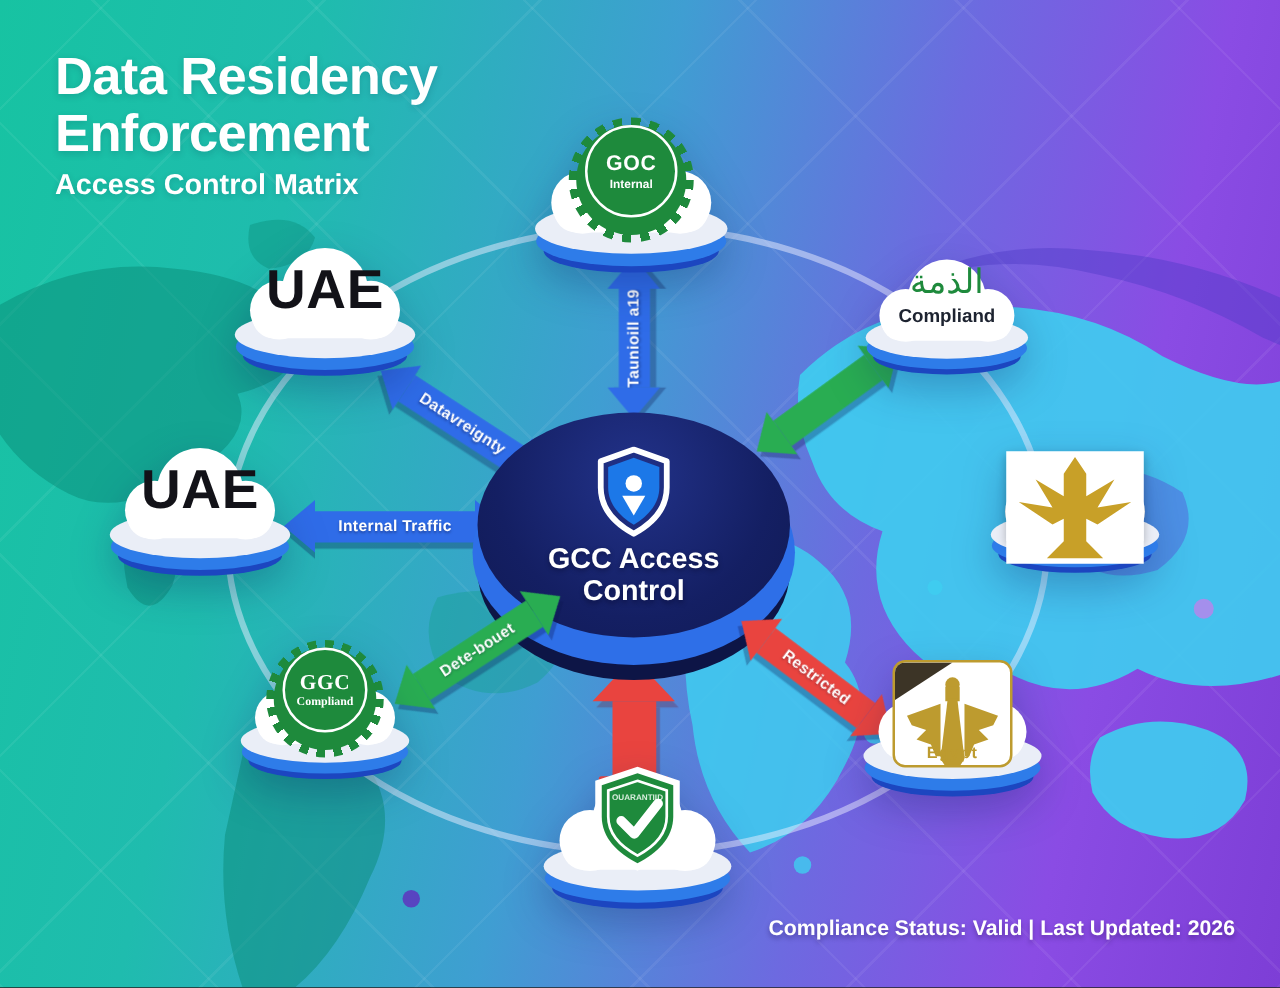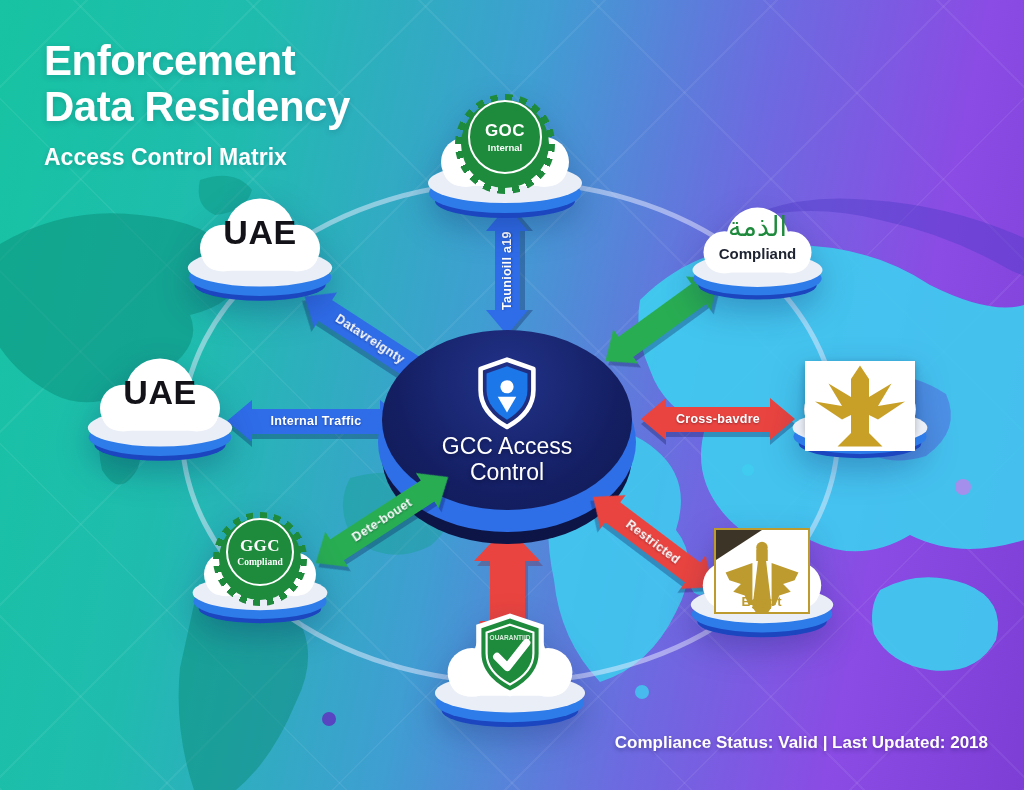--- a/index.html
+++ b/index.html
@@ -10,28 +10,28 @@
       repeating-linear-gradient(45deg, rgba(255,255,255,.06) 0 2px, rgba(0,0,0,0) 2px 122px),
       repeating-linear-gradient(-45deg, rgba(255,255,255,.06) 0 2px, rgba(0,0,0,0) 2px 122px),
       linear-gradient(102deg,#17c3a2 0%,#1fbcae 22%,#3f9ed2 46%,#6d6ae0 66%,#8a4ce4 83%,#7d3ed6 100%);
   }
   .bg-svg{position:absolute;inset:0;z-index:0;}
 
   
   .header{position:absolute;left:44px;top:38px;z-index:10;color:#fff;}
   .title{font-size:42px;font-weight:800;line-height:1.1;letter-spacing:-.5px;
          text-shadow:0 2px 6px rgba(0,40,60,.18);}
-  .subtitle{margin-top:14px;font-size:23px;font-weight:700;text-shadow:0 2px 5px rgba(0,40,60,.18);}
+  .subtitle{margin-top:4px;font-size:23px;font-weight:700;text-shadow:0 2px 5px rgba(0,40,60,.18);}
 
   
   .cloud{position:absolute;z-index:7;filter:drop-shadow(0 12px 16px rgba(10,25,90,.28));}
   .cloud svg{display:block;width:100%;height:auto;}
   .cloud-content{position:absolute;left:50%;top:37%;transform:translate(-50%,-50%);
                  display:flex;flex-direction:column;align-items:center;}
-  .uae-label{font-size:34px;font-weight:800;color:#121218;letter-spacing:.5px;}
+  .uae-label{font-size:44px;font-weight:800;color:#121218;letter-spacing:.5px;}
 
   
   .seal{position:relative;width:88px;height:88px;border-radius:50%;background:#1e8a3c;
         display:flex;align-items:flex-start;justify-content:center;}
   .seal::before{content:'';position:absolute;inset:-6px;border-radius:50%;z-index:-1;
         background:repeating-conic-gradient(#1e8a3c 0deg 9deg, rgba(0,0,0,0) 9deg 18deg);}
   .seal-inner{width:70px;height:70px;border:2.5px solid #fff;border-radius:50%;
         display:flex;flex-direction:column;align-items:center;justify-content:center;color:#fff;}
   .seal-title{font-size:17px;font-weight:800;letter-spacing:.5px;}
   .seal-sub{font-size:9.5px;font-weight:700;margin-top:1px;}
@@ -41,34 +41,34 @@
   .arabic-sub{margin-top:5px;font-size:15px;font-weight:700;color:#1d2330;}
 
   
   .flag{width:110px;height:72px;display:flex;flex-direction:column;box-shadow:0 3px 7px rgba(0,0,0,.25);}
   .f-red{flex:1;background:#ce1126;}
   .f-white{flex:1;background:#fff;display:flex;align-items:center;justify-content:center;}
   .f-black{flex:1;background:#14141c;}
 
   
   .egy-card{position:relative;width:92px;height:82px;background:#fff;border:2.5px solid #bd9b2f;
-            border-radius:0;overflow:hidden;display:flex;align-items:flex-start;justify-content:center;}
+            border-radius:10px;overflow:hidden;display:flex;align-items:flex-start;justify-content:center;}
   .egy-corner{position:absolute;top:0;left:0;width:0;height:0;
               border-top:30px solid #3c3426;border-right:46px solid transparent;}
   .egy-label{position:absolute;bottom:3px;left:0;right:0;text-align:center;
              color:#bd9b2f;font-size:13px;font-weight:800;letter-spacing:1px;}
 
   
   .hub{position:absolute;left:378px;top:330px;width:258px;height:215px;z-index:5;}
   .hub-shadow{position:absolute;left:4px;top:38px;width:250px;height:176px;border-radius:50%;background:#0d1546;}
   .hub-rim{position:absolute;left:0;top:22px;width:258px;height:180px;border-radius:50%;background:#2e6fe8;}
   .hub-top{position:absolute;left:4px;top:0;width:250px;height:178px;border-radius:50%;
            background:radial-gradient(ellipse at 50% 28%,#223289 0%,#141f63 62%,#101a54 100%);
            display:flex;flex-direction:column;align-items:center;justify-content:center;padding-top:2px;}
-  .hub-label{margin-top:2px;text-align:center;color:#fff;font-size:23px;font-weight:400;line-height:1.15;
+  .hub-label{margin-top:2px;text-align:center;color:#fff;font-size:23px;font-weight:700;line-height:1.15;
              text-shadow:0 2px 4px rgba(0,0,30,.4);}
 
   
   .arrow2{position:absolute;display:flex;align-items:center;z-index:3;
           filter:drop-shadow(0 5px 0 rgba(10,20,80,.30));}
   .arrow2.front{z-index:6;}
   .arrow2 .hd{width:0;height:0;border-top:21px solid transparent;border-bottom:21px solid transparent;}
   .arrow2 .shaft{height:25px;flex:1;display:flex;align-items:center;justify-content:center;}
   .arrow2 .lbl{color:#fff;font-size:12.5px;font-weight:700;white-space:nowrap;
                text-shadow:0 1px 2px rgba(0,0,40,.35);letter-spacing:.3px;}
@@ -108,22 +108,22 @@
       <circle cx="748" cy="470" r="6" fill="rgba(62,206,240,.8)"></circle>
       <circle cx="642" cy="692" r="7" fill="rgba(62,206,240,.8)"></circle>
     </g>
     <ellipse cx="510" cy="432" rx="328" ry="250" fill="none" stroke="rgba(235,238,255,.5)" stroke-width="5"></ellipse>
     <circle cx="963" cy="487" r="8" fill="rgba(170,140,235,.95)"></circle>
     <circle cx="329" cy="719" r="7" fill="rgba(90,63,192,.95)"></circle>
   </svg>
 
   <div class="header">
     <div class="title">
+      <div>Data Residency</div>
       <div>Enforcement</div>
-      <div>Data Residency</div>
     </div>
     <div class="subtitle">Access Control Matrix</div>
   </div>
 
   <div class="arrow2 blue" style="left:444px;top:251px;width:126px;transform:rotate(-90deg);">
     <div class="hd l"></div>
     <div class="shaft">
         <span class="lbl">Taunioill a19</span>
       </div>
     <div class="hd r"></div>
@@ -144,27 +144,20 @@
       </div>
     <div class="hd r"></div>
   </div>
 
   <div class="arrow2 green" style="left:592px;top:299px;width:140px;transform:rotate(-36deg);">
     <div class="hd l"></div>
     <div class="shaft"></div>
     <div class="hd r"></div>
   </div>
 
-  <div class="arrow2 red" style="left:641px;top:398px;width:154px;">
-    <div class="hd l"></div>
-    <div class="shaft">
-        <span class="lbl">Cross-bavdre</span>
-      </div>
-    <div class="hd r"></div>
-  </div>
 
   <div class="arrow-up">
     <div class="head"></div>
     <div class="vshaft"></div>
     <div class="vflare"></div>
   </div>
 
   <div class="hub">
     <div class="hub-shadow"></div>
     <div class="hub-rim"></div>
@@ -348,15 +341,15 @@
       <svg width="82" height="92" viewBox="0 0 90 100">
         <path d="M45 2 L84 15 V48 C84 72 66 88 45 98 C24 88 6 72 6 48 V15 Z" fill="#fff"></path>
         <path d="M45 8 L78 19 V48 C78 68 63 82 45 91 C27 82 12 68 12 48 V19 Z" fill="#1e8a3c"></path>
         <path d="M45 15 L72 24 V48 C72 64 60 76 45 84 C30 76 18 64 18 48 V24 Z" fill="none" stroke="#fff" stroke-width="2.5"></path>
         <text x="45" y="33" font-size="7.5" font-weight="bold" fill="#d8eedd" text-anchor="middle">OUARANTIID</text>
         <path d="M30 52 L42 64 L64 36" stroke="#fff" stroke-width="9" fill="none" stroke-linecap="round" stroke-linejoin="round"></path>
       </svg>
     </div>
   </div>
 
-  <div class="footer">Compliance Status: Valid | Last Updated: 2018</div>
+  <div class="footer">Compliance Status: Valid | Last Updated: 2026</div>
 
 </div>
 
 </body></html>

